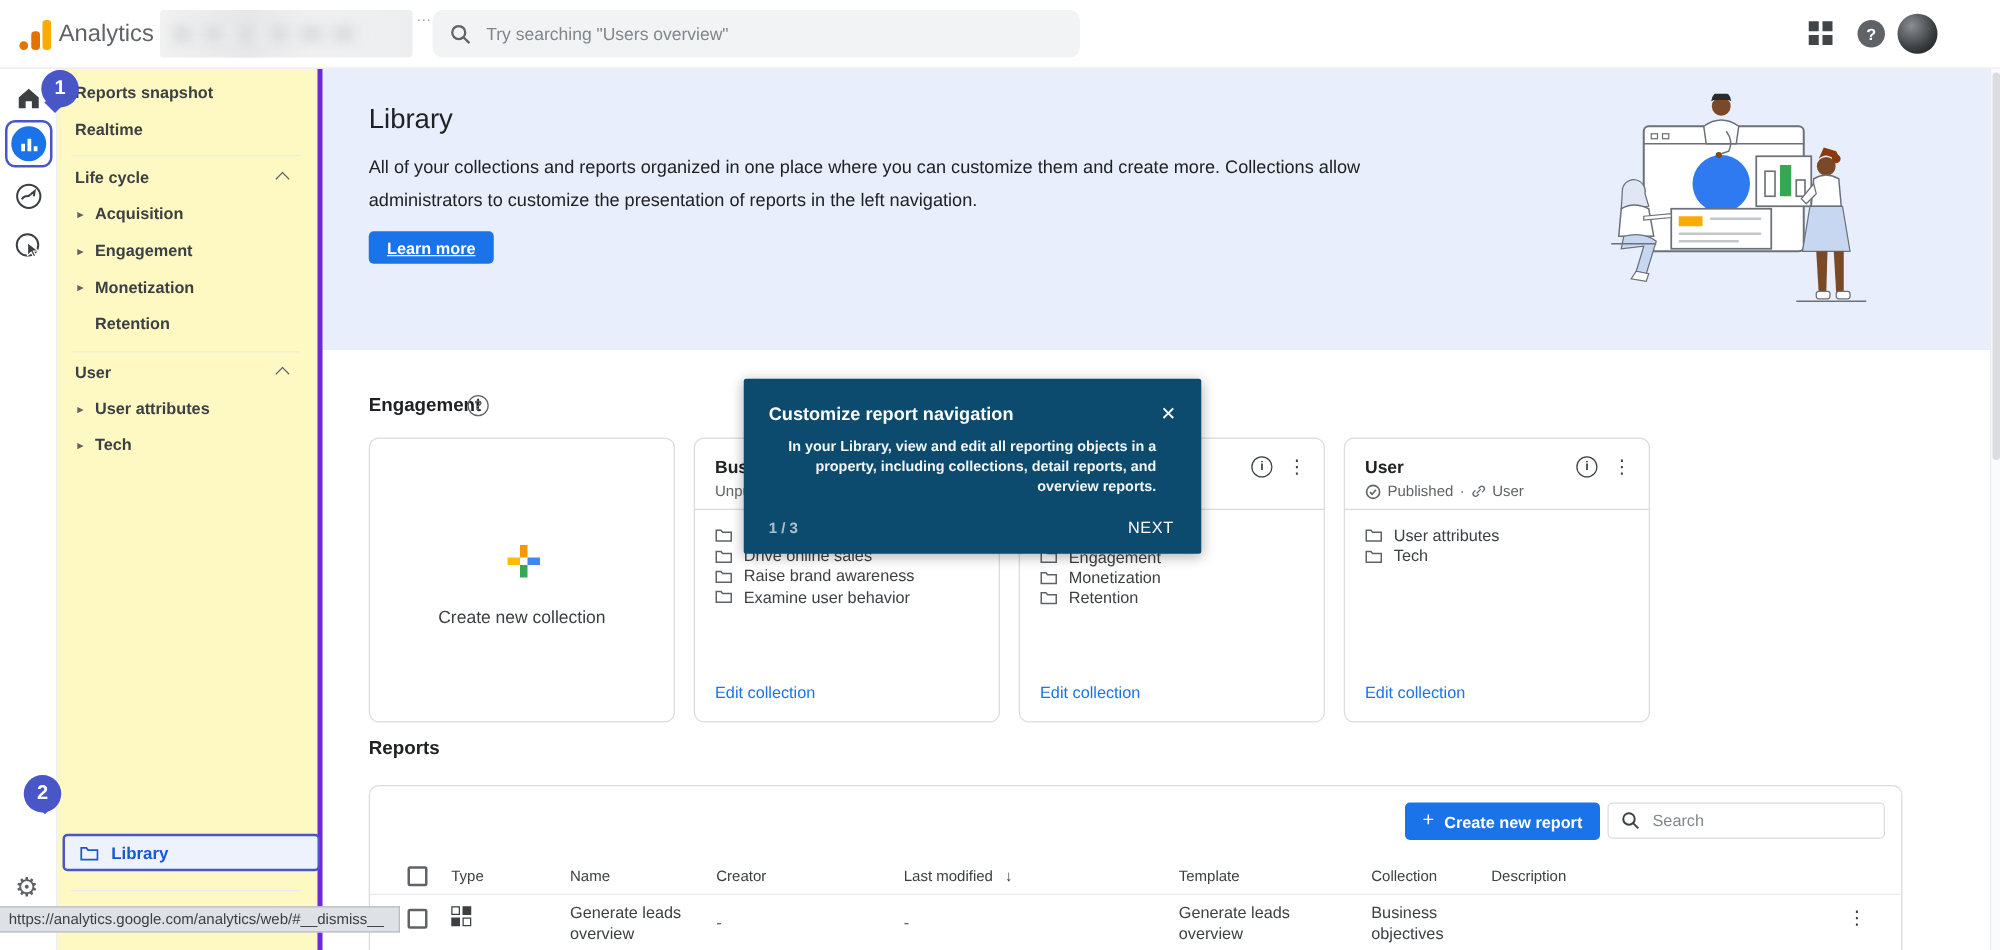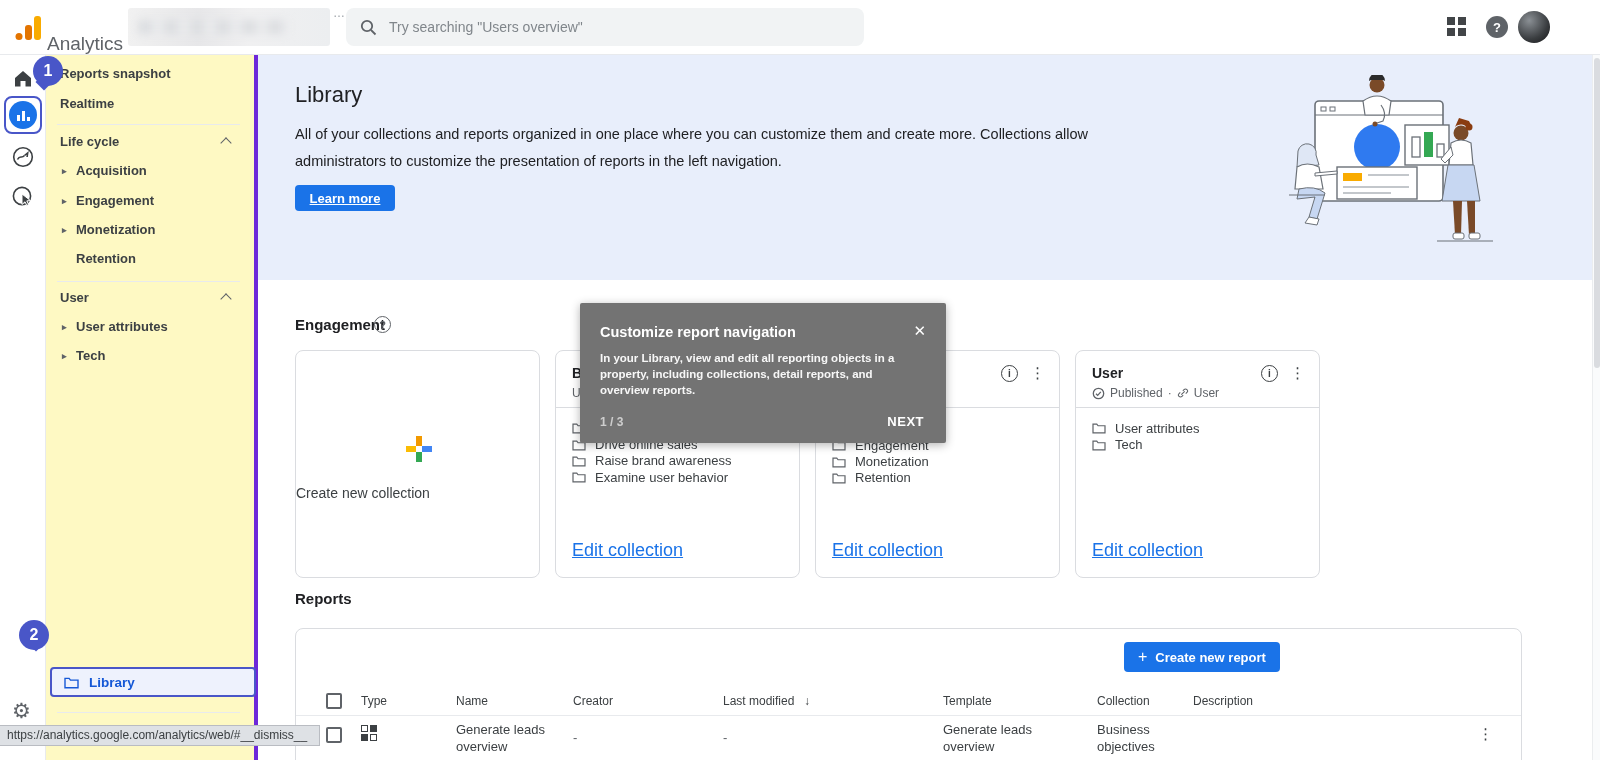--- a/index.html
+++ b/index.html
@@ -4,21 +4,21 @@
 <style>
   * { margin:0; padding:0; box-sizing:border-box; }
   html,body { width:1600px; height:760px; overflow:hidden; background:#fff;
               font-family:"Liberation Sans", sans-serif; }
   #stage { position:relative; width:1600px; height:760px; background:#fff; overflow:hidden; }
   .abs { position:absolute; }
 
   
   .topbar { left:0; top:0; width:1600px; height:55px; background:#fff;
             border-bottom:1px solid #e8eaed; z-index:5; }
-  .brand { left:47px; top:16px; height:55px; line-height:55px; font-size:19px; color:#5f6368; }
+  .brand { left:47px; top:0; height:55px; line-height:55px; font-size:19px; color:#5f6368; }
   .ga-blur { left:128px; top:8px; width:202px; height:38px; border-radius:3px;
              background:linear-gradient(90deg,#f1f1f1,#e7e7e9 35%,#f0f0f1 60%,#eceef0);
              overflow:hidden; }
   .ga-blur::after { content:""; position:absolute; left:10px; top:12px; width:150px; height:14px;
              background:repeating-linear-gradient(90deg,#dcdee1 0 14px,#e9eaec 14px 26px);
              filter:blur(4px); }
   .tb-ellipsis { left:333px; top:6px; font-size:12px; color:#9aa0a6; letter-spacing:1px; }
   .search-pill { left:346px; top:8px; width:518px; height:38px; background:#f1f3f4; border-radius:8px;
                  display:flex; align-items:center; padding:0 14px; gap:12px; }
   .search-pill input { border:none; outline:none; background:transparent; font-size:14px;
@@ -79,33 +79,33 @@
   .card-head { position:absolute; left:0; top:0; right:0; height:57px; border-bottom:1px solid #dadce0; }
   .card-title { position:absolute; left:16px; top:14px; font-size:14px; font-weight:bold; color:#202124; }
   .card-sub { position:absolute; left:16px; top:35px; font-size:12px; color:#5f6368;
               display:flex; align-items:center; gap:5px; }
   .card-info { position:absolute; top:14px; width:17px; height:17px; border-radius:50%;
               border:1.4px solid #3c4043; color:#3c4043; font-size:10px; font-weight:bold;
               display:flex; align-items:center; justify-content:center; }
   .card-dots { position:absolute; top:13px; font-size:15px; color:#3c4043; letter-spacing:0; }
   .card-items { position:absolute; left:16px; top:69px; }
   .c-item { display:flex; align-items:center; gap:9px; height:16.4px; font-size:13px; color:#3c4043; }
-  .edit-link { position:absolute; left:16px; bottom:16px; font-size:18px; color:#1a73e8; cursor:pointer;text-decoration:underline; }
+  .edit-link { position:absolute; left:16px; bottom:16px; font-size:13px; color:#1a73e8; cursor:pointer; }
   .plus-ic { position:absolute; left:110px; top:85px; width:26px; height:26px; }
   .plus-ic i { position:absolute; display:block; }
-  .create-label { position:absolute; left:0; right:0; top:134px; font-size:14px; color:#3c4043; }
-
-  
-  .tooltip { left:580px; top:303px; width:366px; height:140px; background:#737373; border-radius:2px;
-             box-shadow:0 2px 10px rgba(0,0,0,.3); z-index:20; color:#fff; }
+  .create-label { position:absolute; left:0; right:0; top:134px; text-align:center; font-size:14px; color:#3c4043; }
+
+  
+  .tooltip { left:595px; top:303px; width:366px; height:140px; background:#0c4a6e; border-radius:2px;
+             box-shadow:0 2px 10px rgba(0,0,0,.3); z-index:20; color:#fff;text-align:right; }
   .tt-title { position:absolute; left:20px; top:21px; font-size:14.5px; font-weight:bold; }
   .tt-close { position:absolute; right:20px; top:19px; font-size:15px; cursor:pointer; }
   .tt-body { position:absolute; left:20px; top:47px; width:310px; font-size:11.5px; line-height:16px; font-weight:bold; opacity:.95; }
   .tt-step { position:absolute; left:20px; bottom:14px; font-size:12px; color:rgba(255,255,255,.65); font-weight:bold;margin-top:16px; }
-  .tt-next { position:absolute; right:22px; bottom:14px; font-size:13px; font-weight:bold; letter-spacing:.5px; cursor:pointer;margin-top:36px; }
+  .tt-next { position:absolute; right:22px; bottom:14px; font-size:13px; font-weight:normal; letter-spacing:.5px; cursor:pointer;margin-top:36px; }
 
   
   .panel { left:295px; top:628px; width:1227px; height:150px; background:#fff;
            border:1px solid #dadce0; border-radius:8px; }
   .create-report { position:absolute; left:828px; top:13px; height:30px; padding:0 14px;
            display:flex; align-items:center; gap:8px; }
   .rp-search { position:absolute; left:990px; top:13px; width:222px; height:29px; border:1px solid #dadce0;
            border-radius:4px; display:flex; align-items:center; padding:0 10px; gap:10px; background:#fff; }
   .rp-search input { border:none; outline:none; font-size:13px; color:#3c4043; width:160px; font-family:inherit; }
   .rp-search input::placeholder { color:#80868b; }
@@ -399,20 +399,27 @@
     <div class="tt-next">NEXT</div>
   </div>
 
   <div class="abs sec-h" style="left:295px; top:590px">Reports</div>
 
   <div class="abs panel">
     <button class="btn-primary create-report">
       <span style="font-size:16px;font-weight:normal">+</span>
       <span>Create new report</span>
     </button>
+    <div class="rp-search">
+      <svg width="15" height="15" viewBox="0 0 17 17">
+        <circle cx="7" cy="7" r="5.2" fill="none" stroke="#3c4043" stroke-width="1.8"></circle>
+        <line x1="11" y1="11" x2="15.5" y2="15.5" stroke="#3c4043" stroke-width="1.8"></line>
+      </svg>
+      <input type="text" placeholder="Search" style="">
+    </div>
 
     <div class="checkbox abs" style="left:30px; top:64px"></div>
     <div class="th" style="left:65px">Type</div>
     <div class="th" style="left:160px">Name</div>
     <div class="th" style="left:277px">Creator</div>
     <div class="th" style="left:427px">Last modified</div>
     <div class="th" style="left:508px">↓</div>
     <div class="th" style="left:647px">Template</div>
     <div class="th" style="left:801px">Collection</div>
     <div class="th" style="left:897px">Description</div>

